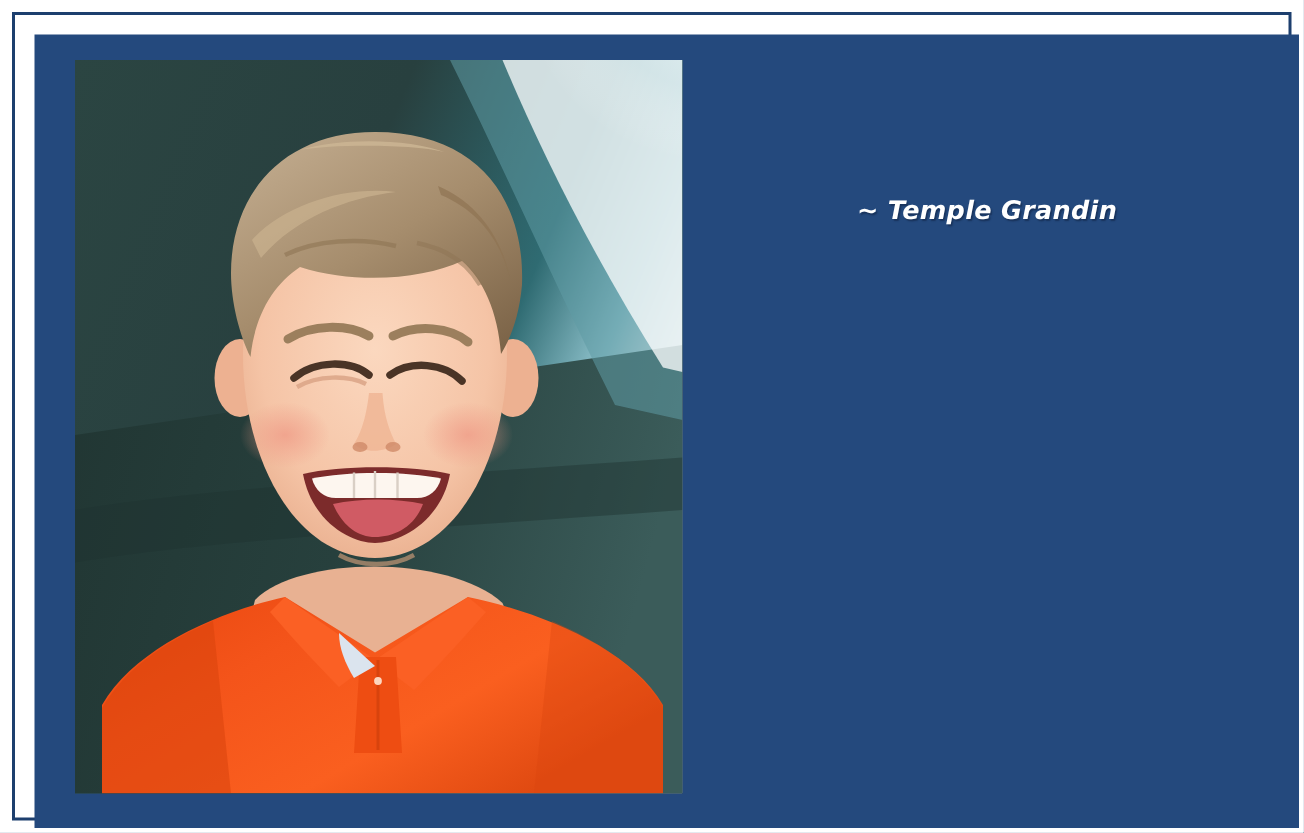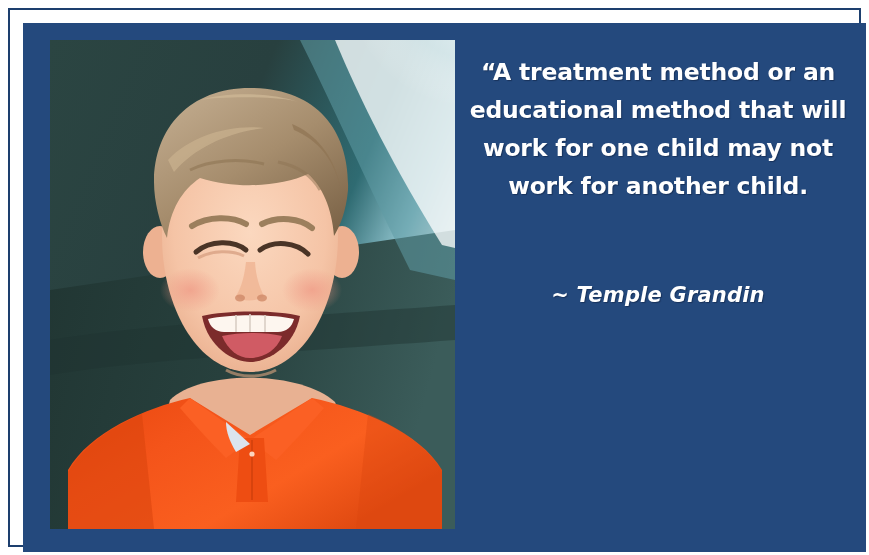--- a/index.html
+++ b/index.html
@@ -66,21 +66,21 @@
     line-height: 38px;
     font-weight: 600;
     letter-spacing: -0.2px;
     margin: 0;
     text-shadow: 1px 1px 1px rgba(10,25,50,.45);
   }
   .quote-gap { height: 36px; }
   .attribution {
     margin-top: 42px;
     font-family: "DejaVu Sans", sans-serif;
-    font-size: 21px;
+    font-size: 17px;
     font-style: italic;
     font-weight: 600;
     letter-spacing: 0.2px;
     text-shadow: 1px 1px 1px rgba(10,25,50,.45);
   }
 </style>
 </head>
 <body>
 
 <div class="slide">
@@ -199,20 +199,19 @@
                    C188,318 178,310 172,296 Z" fill="#d9606a" opacity="0.9"></path>
           <line x1="186" y1="275" x2="186" y2="292" stroke="#d9cfc5" stroke-width="1.6"></line>
           <line x1="200" y1="274" x2="200" y2="292" stroke="#d9cfc5" stroke-width="1.6"></line>
           <line x1="215" y1="275" x2="215" y2="292" stroke="#d9cfc5" stroke-width="1.6"></line>
 
           <path d="M176,330 C190,338 212,338 226,330" stroke="#dda57f" stroke-width="3" fill="none" opacity="0.6"></path>
         </svg>
       </div>
 
       <div class="quote-col">
-        <p class="quote-p">“A treatment method or an educational method that will work for one child may not work for another child.</p>
         <div class="quote-gap"></div>
         <div class="attribution">~ Temple Grandin</div>
       </div>
 
     </div>
   </div>
 </div>
 
 </body></html>

